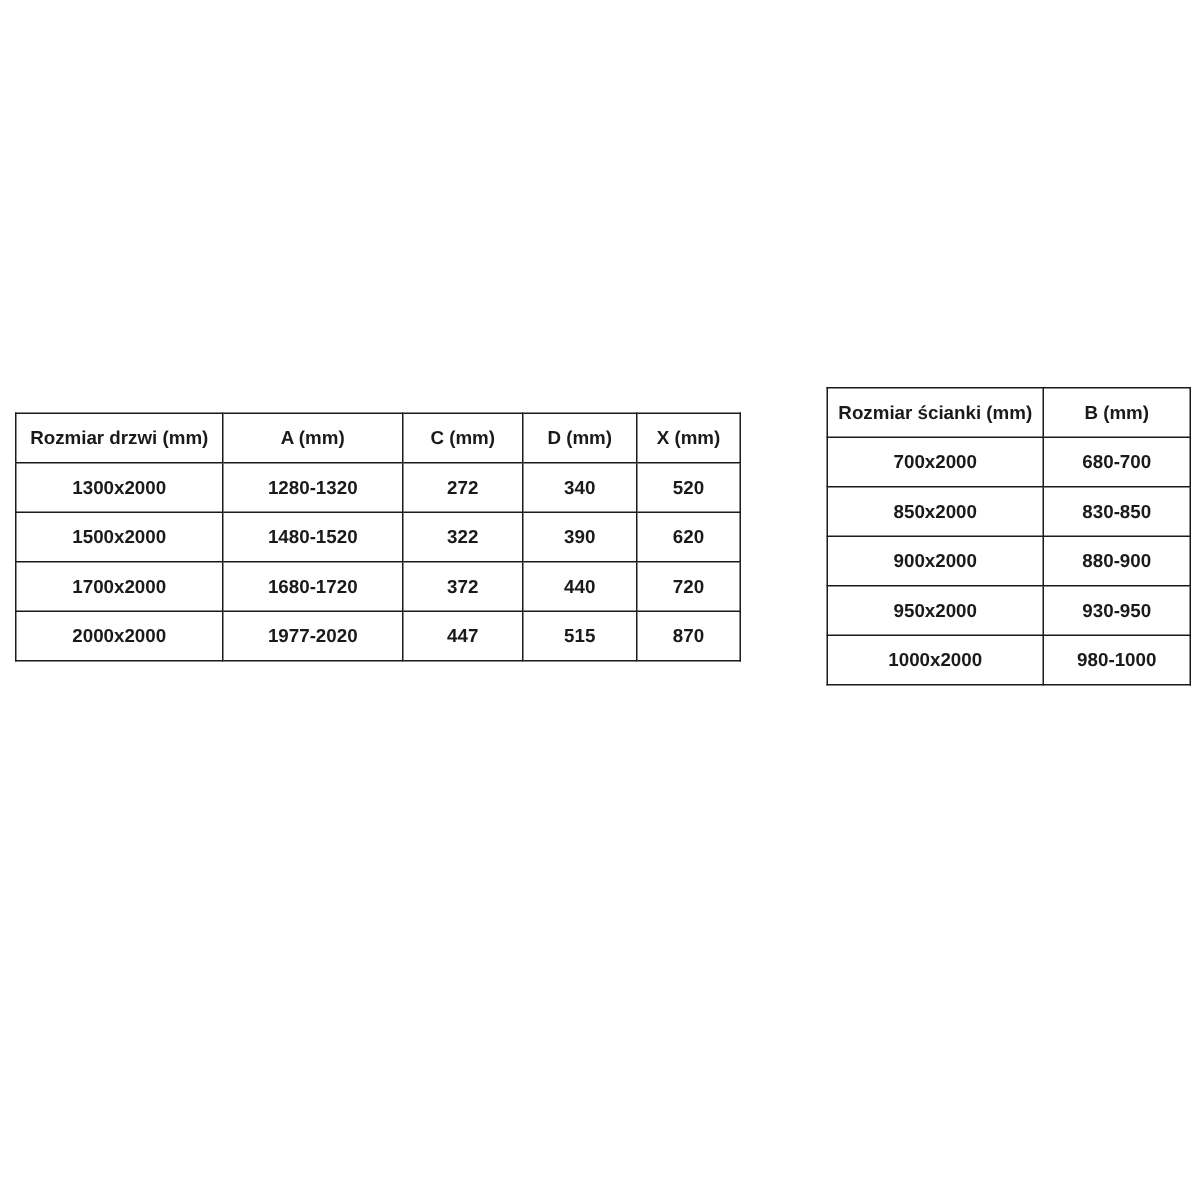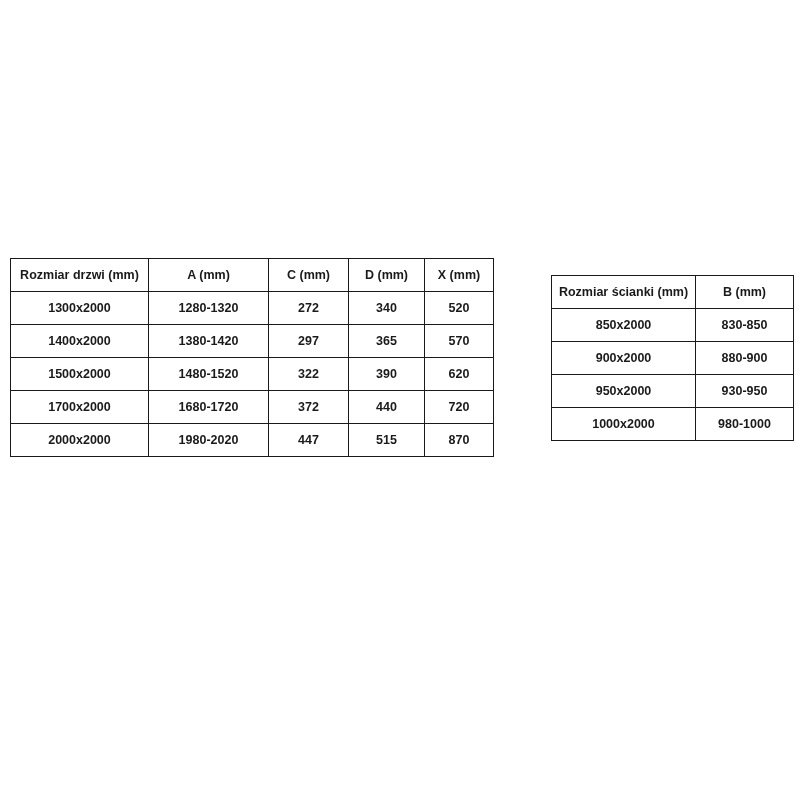--- a/index.html
+++ b/index.html
@@ -90,43 +90,36 @@
       </thead>
       <tbody>
         <tr>
           <td>1300x2000</td>
           <td>1280-1320</td>
           <td>272</td>
           <td>340</td>
           <td>520</td>
         </tr>
         <tr>
-          <td>1400x2000</td>
-          <td>1380-1420</td>
-          <td>297</td>
-          <td>365</td>
-          <td>570</td>
-        </tr>
-        <tr>
           <td>1500x2000</td>
           <td>1480-1520</td>
           <td>322</td>
           <td>390</td>
           <td>620</td>
         </tr>
         <tr>
           <td>1700x2000</td>
           <td>1680-1720</td>
           <td>372</td>
           <td>440</td>
           <td>720</td>
         </tr>
         <tr>
           <td>2000x2000</td>
-          <td>1980-2020</td>
+          <td>1977-2020</td>
           <td>447</td>
           <td>515</td>
           <td>870</td>
         </tr>
       </tbody>
     </table>
   </div>
 
   <div class="table-block" id="wall-block">
     <table class="spec" id="wall-table">
@@ -134,20 +127,24 @@
         <col class="w0">
           <col class="w1">
       </colgroup>
       <thead>
         <tr>
           <th>Rozmiar ścianki (mm)</th>
           <th>B (mm)</th>
         </tr>
       </thead>
       <tbody>
+        <tr>
+          <td>700x2000</td>
+          <td>680-700</td>
+        </tr>
         <tr>
           <td>850x2000</td>
           <td>830-850</td>
         </tr>
         <tr>
           <td>900x2000</td>
           <td>880-900</td>
         </tr>
         <tr>
           <td>950x2000</td>

